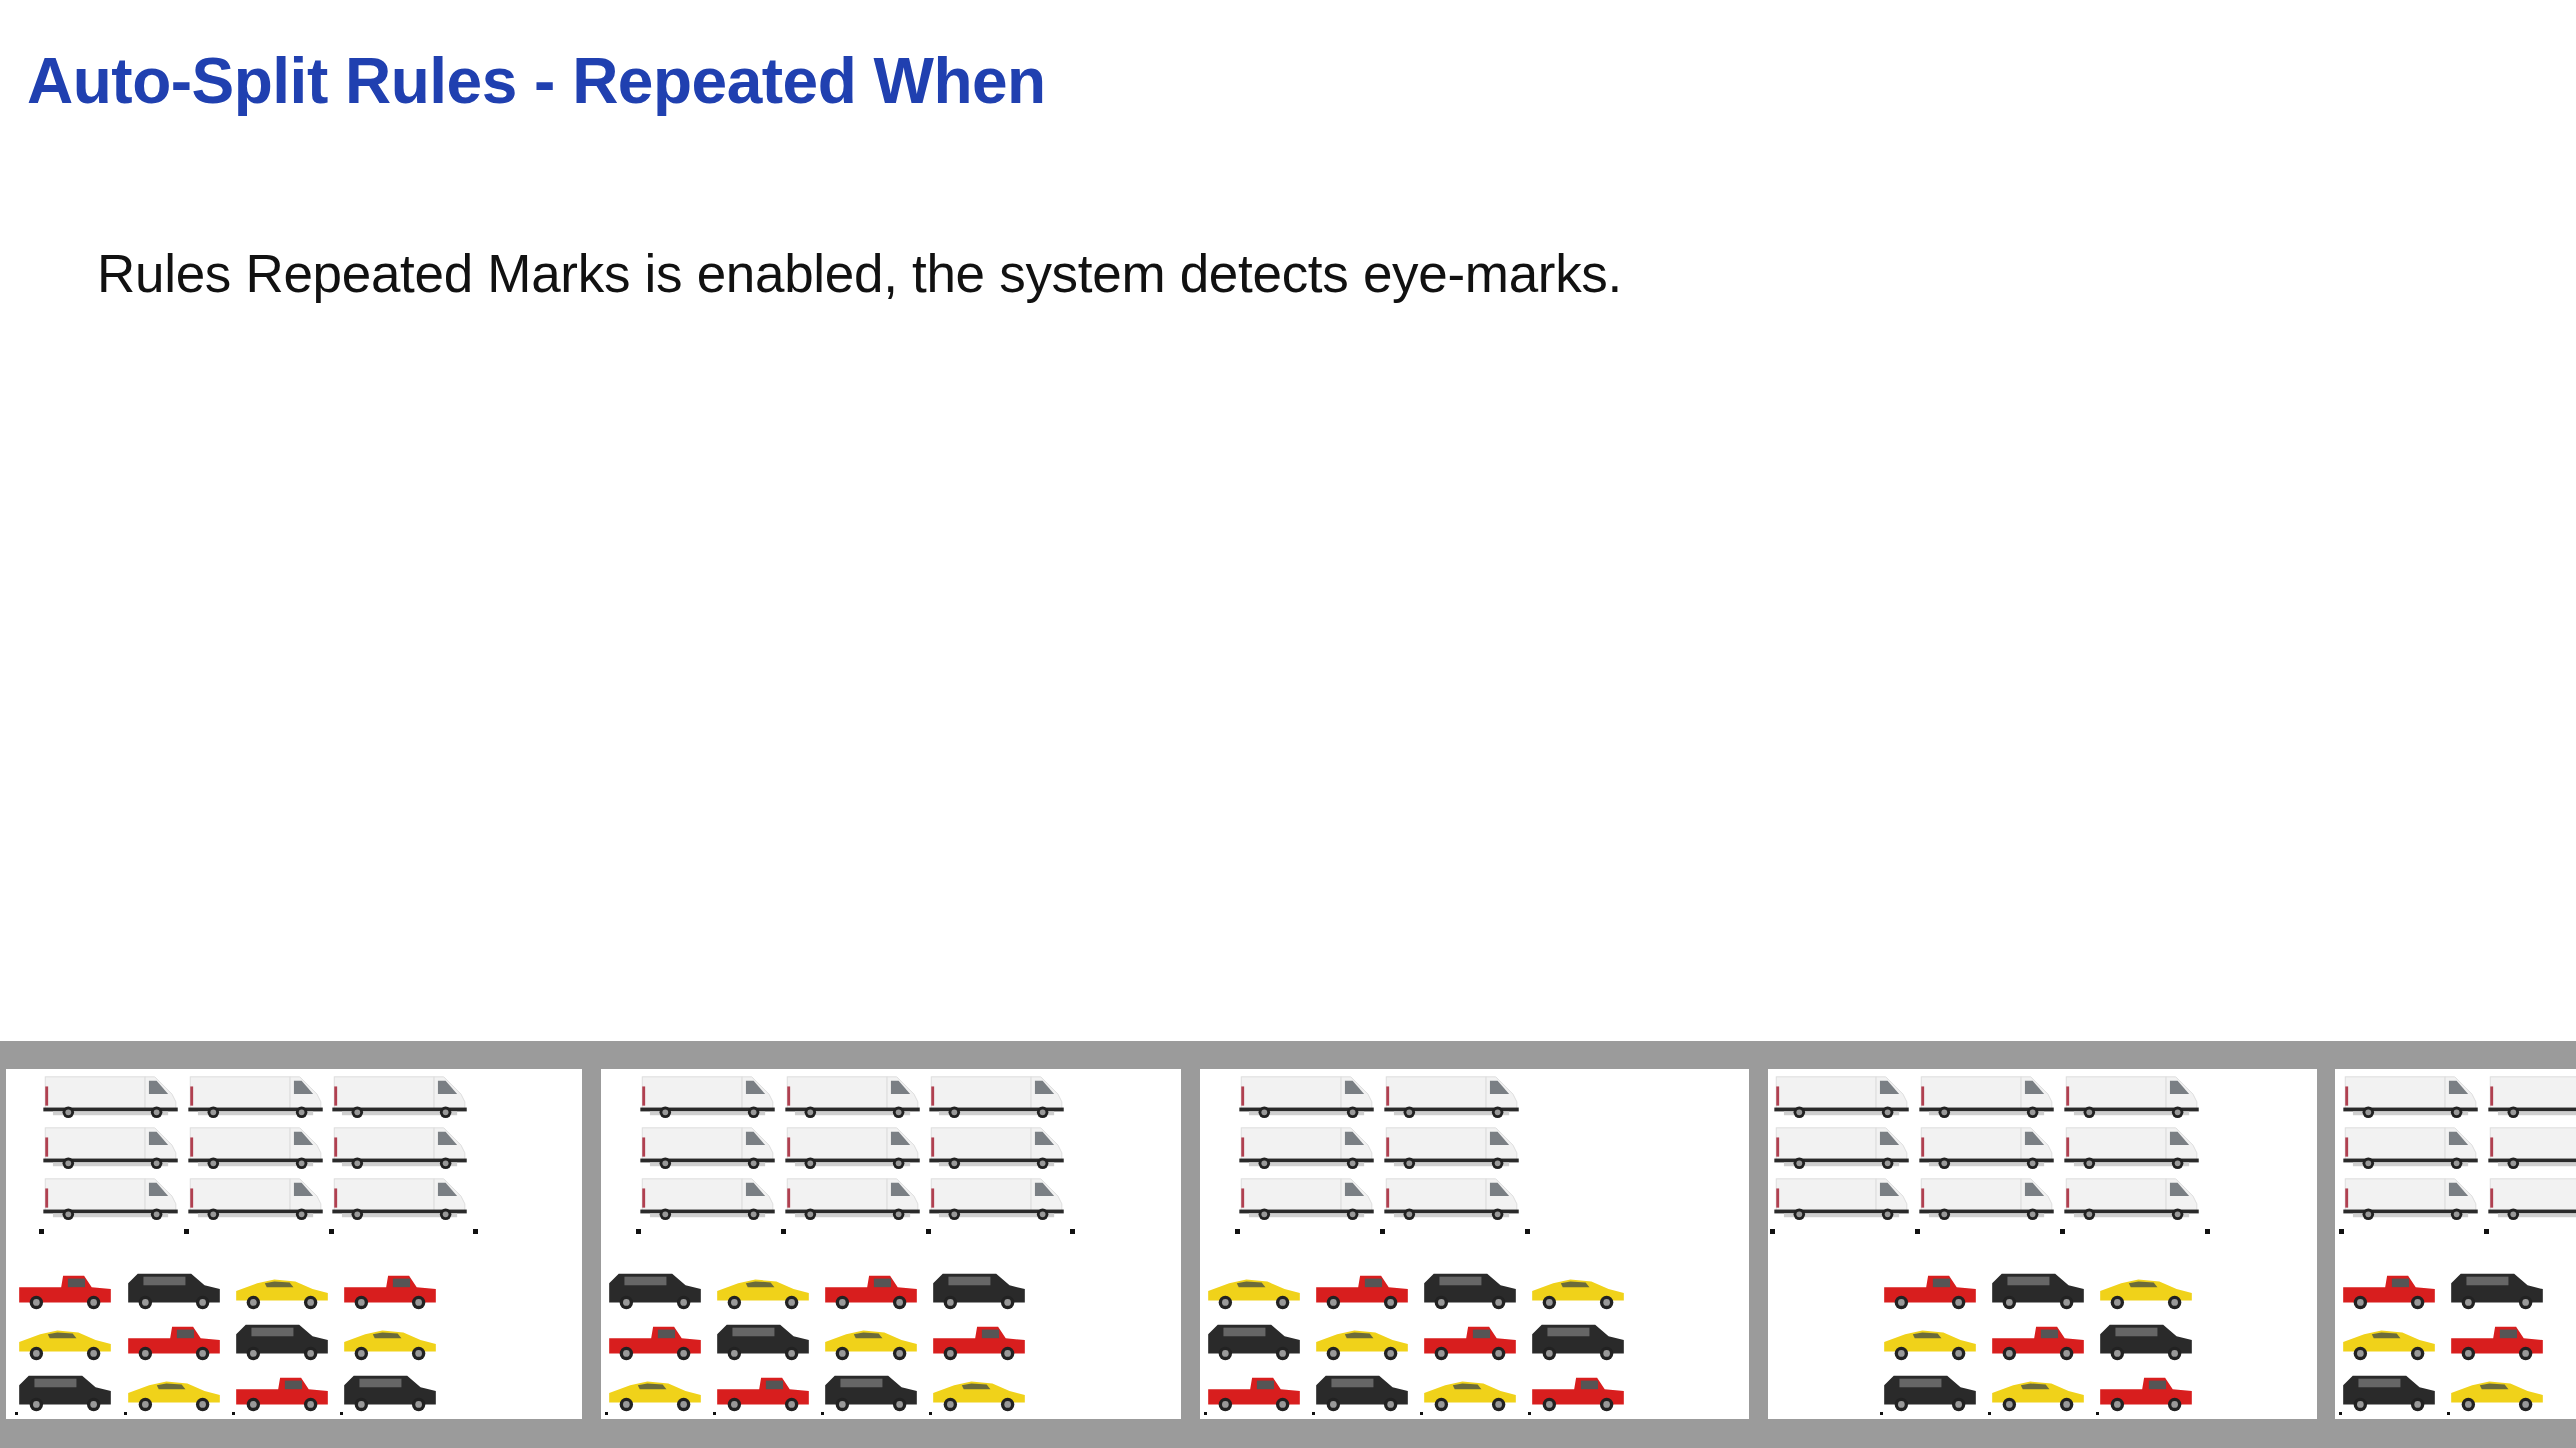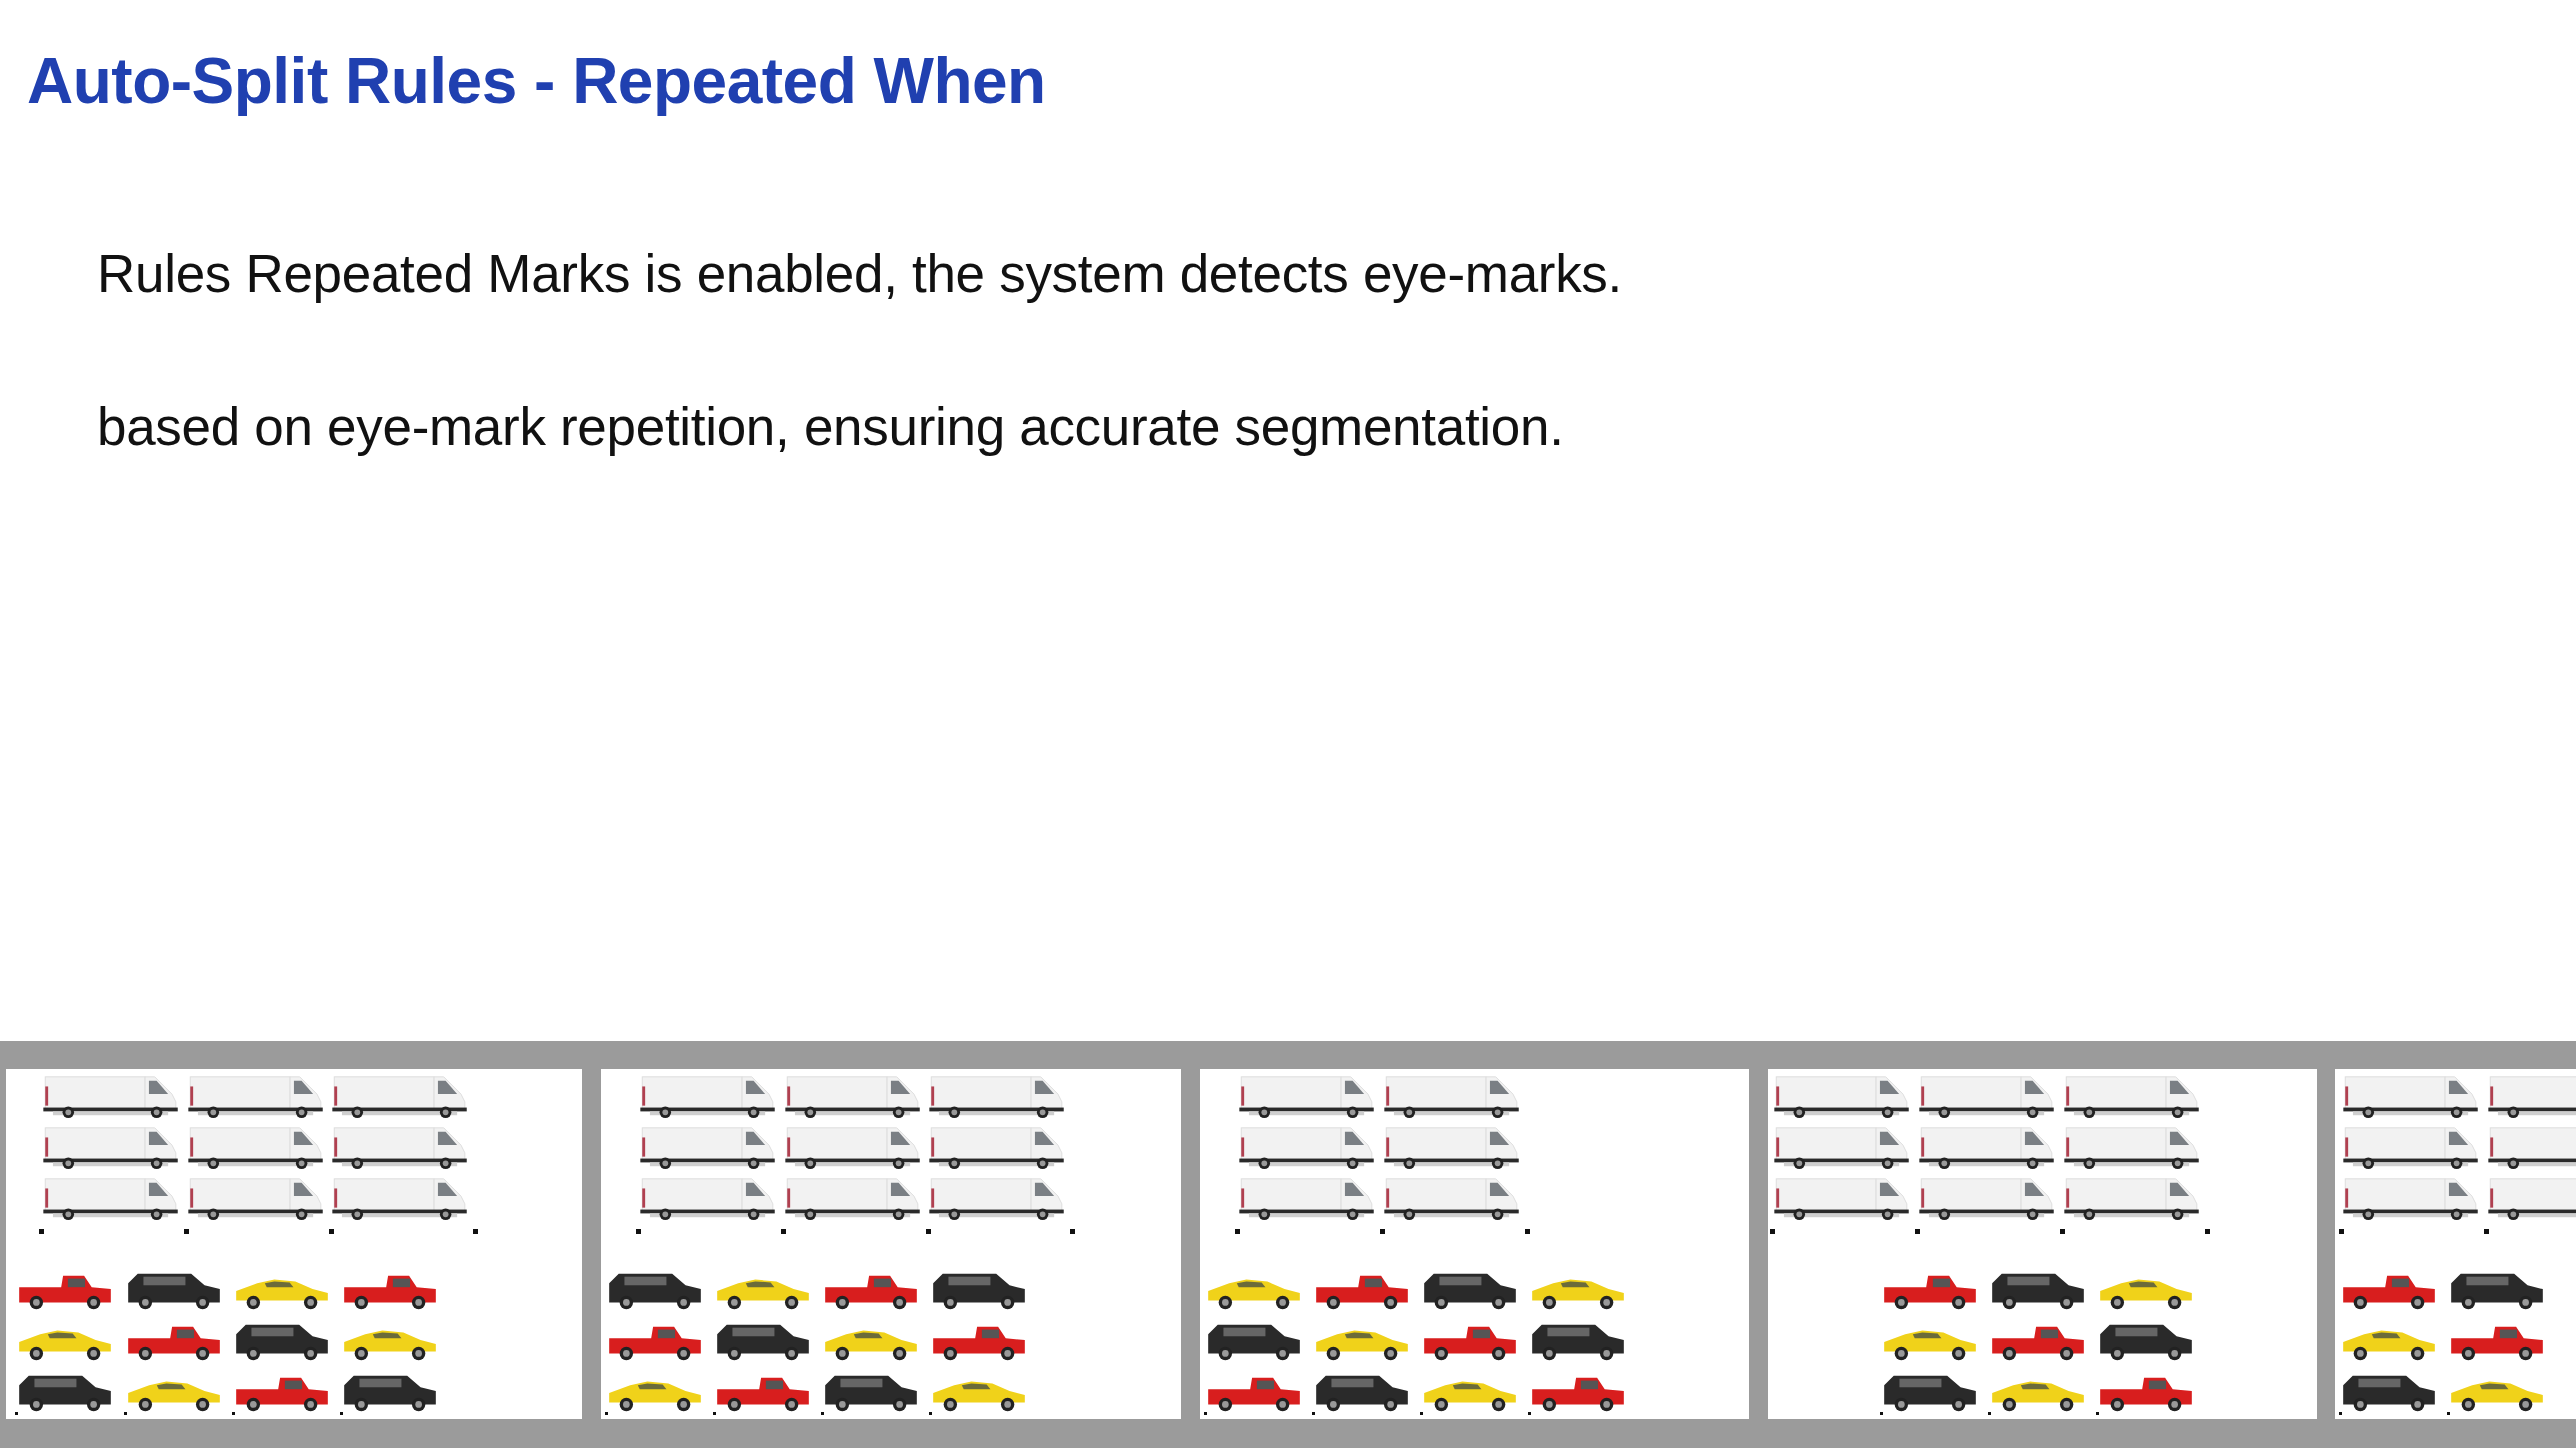--- a/index.html
+++ b/index.html
@@ -15,21 +15,20 @@
   .vehicle{position:absolute;width:100px;height:42px;}
   .mark{position:absolute;background:#111;}
 </style>
 </head>
 <body>
 
 <div class="title" style="color: rgb(32, 64, 176);">Auto-Split Rules - Repeated When</div>
 
 <div class="para" id="p1"><span>Rules </span><b>Repeated Marks</b><span> is enabled, the system detects eye-marks.</span></div>
 <div class="para" id="p2">
-    <div><span>based on </span><b>eye-mark repetition</b><span>, ensuring accurate segmentation.</span></div>
   </div>
 
 <div class="strip" id="strip" style="background: rgb(155, 155, 155);">
     <div class="sheet" style="left: 5.8px; width: 576px;">
       <div class="van" style="left: 37px; top: 3.9px;"><svg width="137" height="48" viewBox="0 0 142 50">
     <rect x="2" y="4" width="104" height="34" fill="#f2f2f2" stroke="#dcdcdc"></rect>
     <path d="M106 4 L116 4 L134 22 L138 30 L138 38 L106 38 Z" fill="#f2f2f2" stroke="#dcdcdc"></path>
     <path d="M110 8 L118 8 L130 22 L110 22 Z" fill="#7a7f84"></path>
     <rect x="2" y="14" width="3" height="20" fill="#b04050"></rect>
     <rect x="0" y="36" width="140" height="4" fill="#2a2a2a"></rect>

